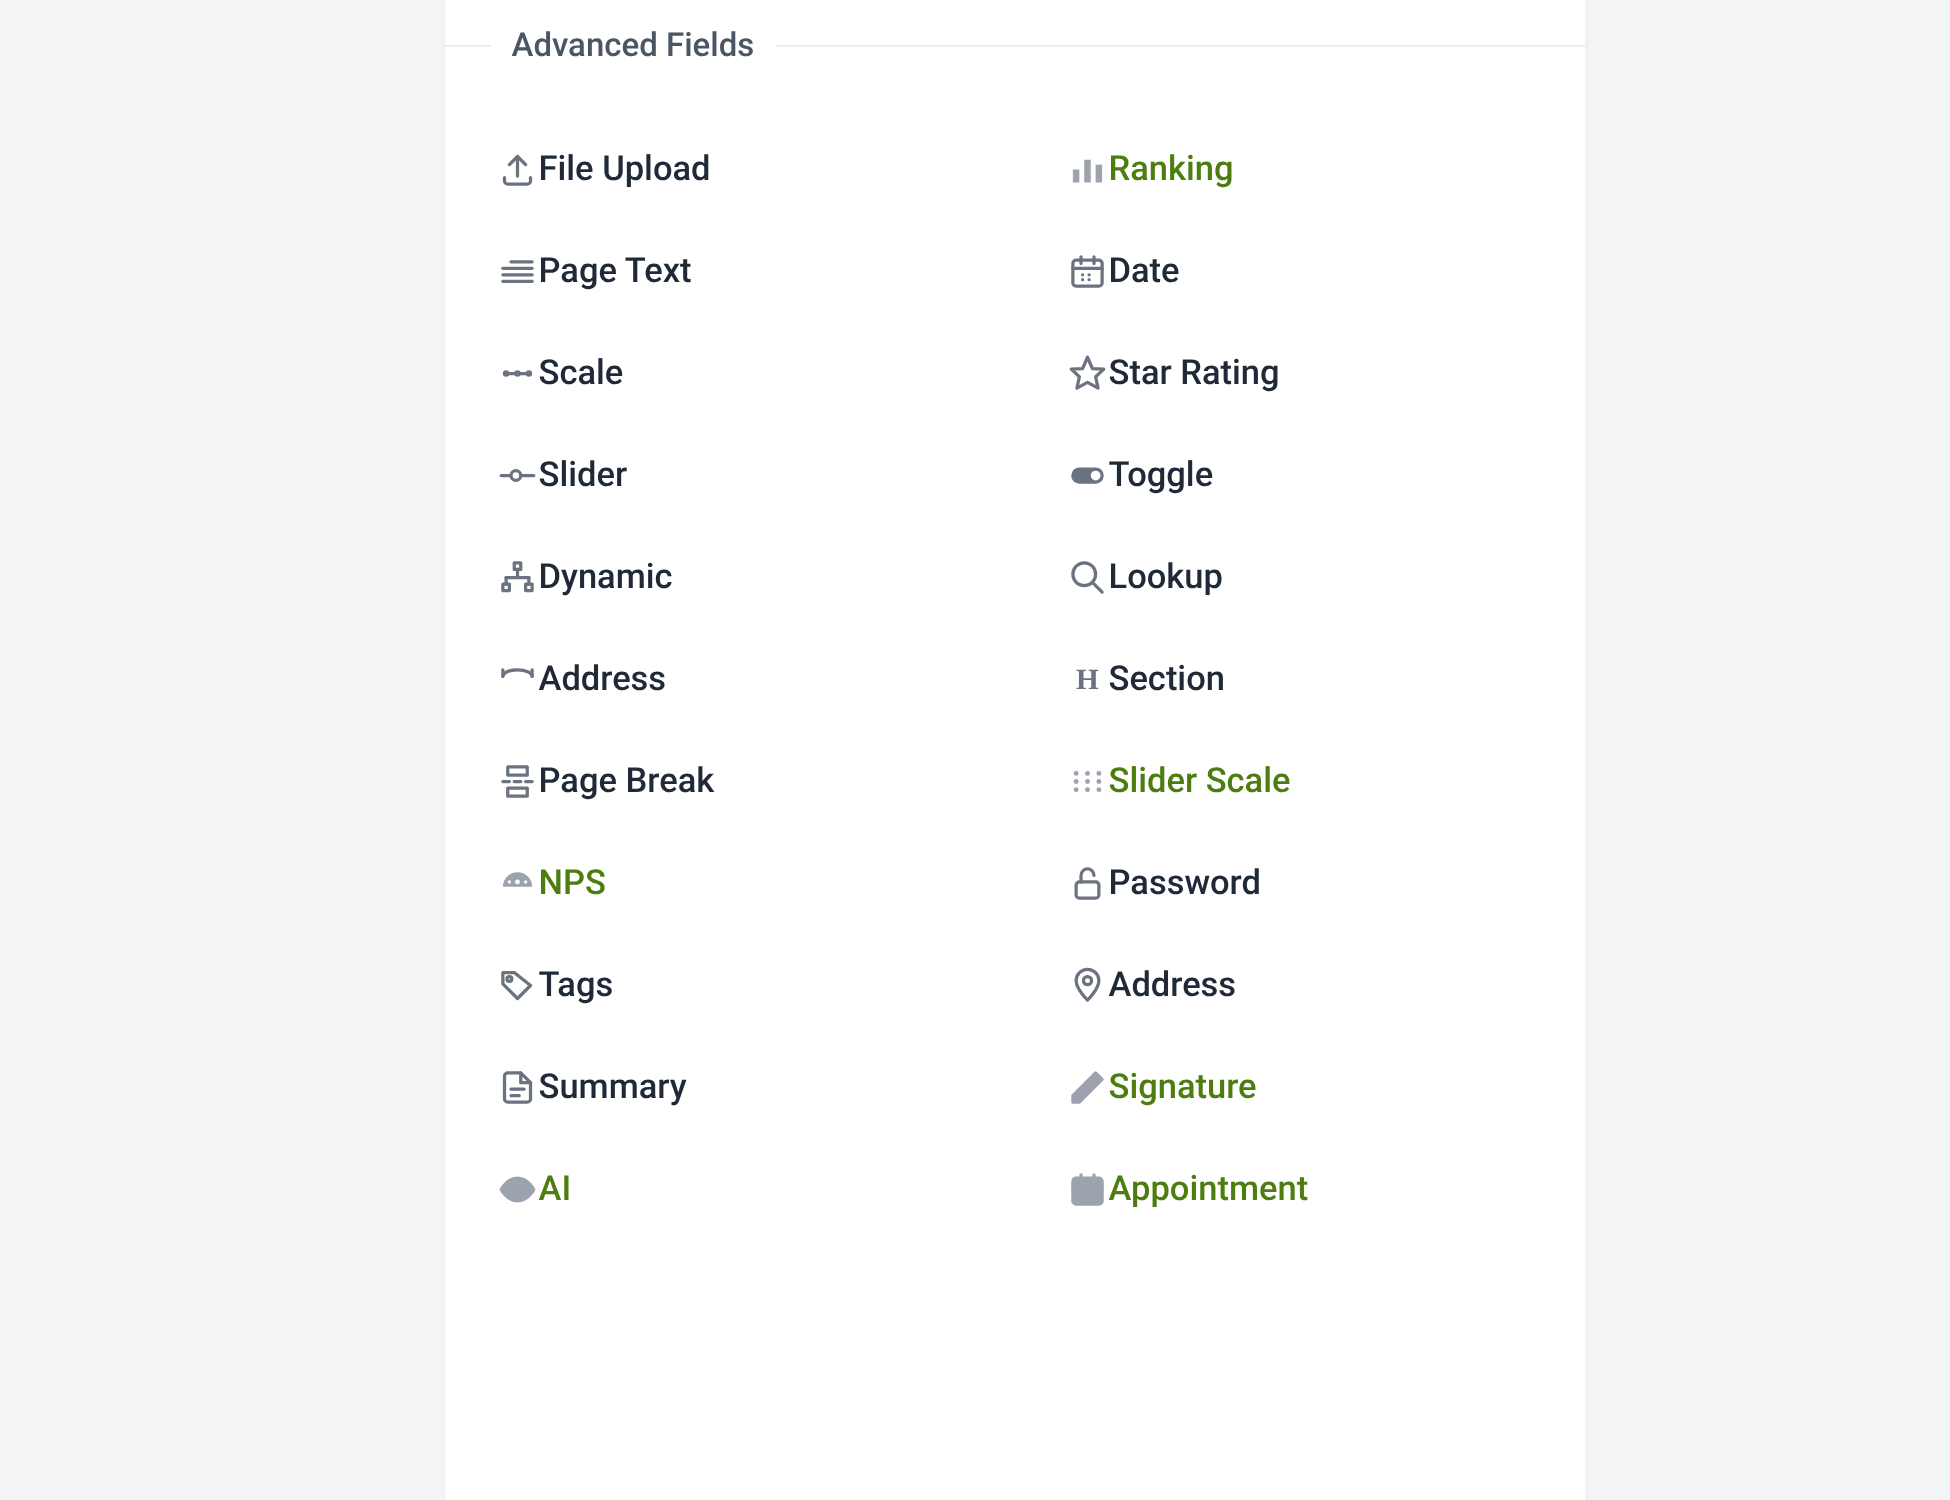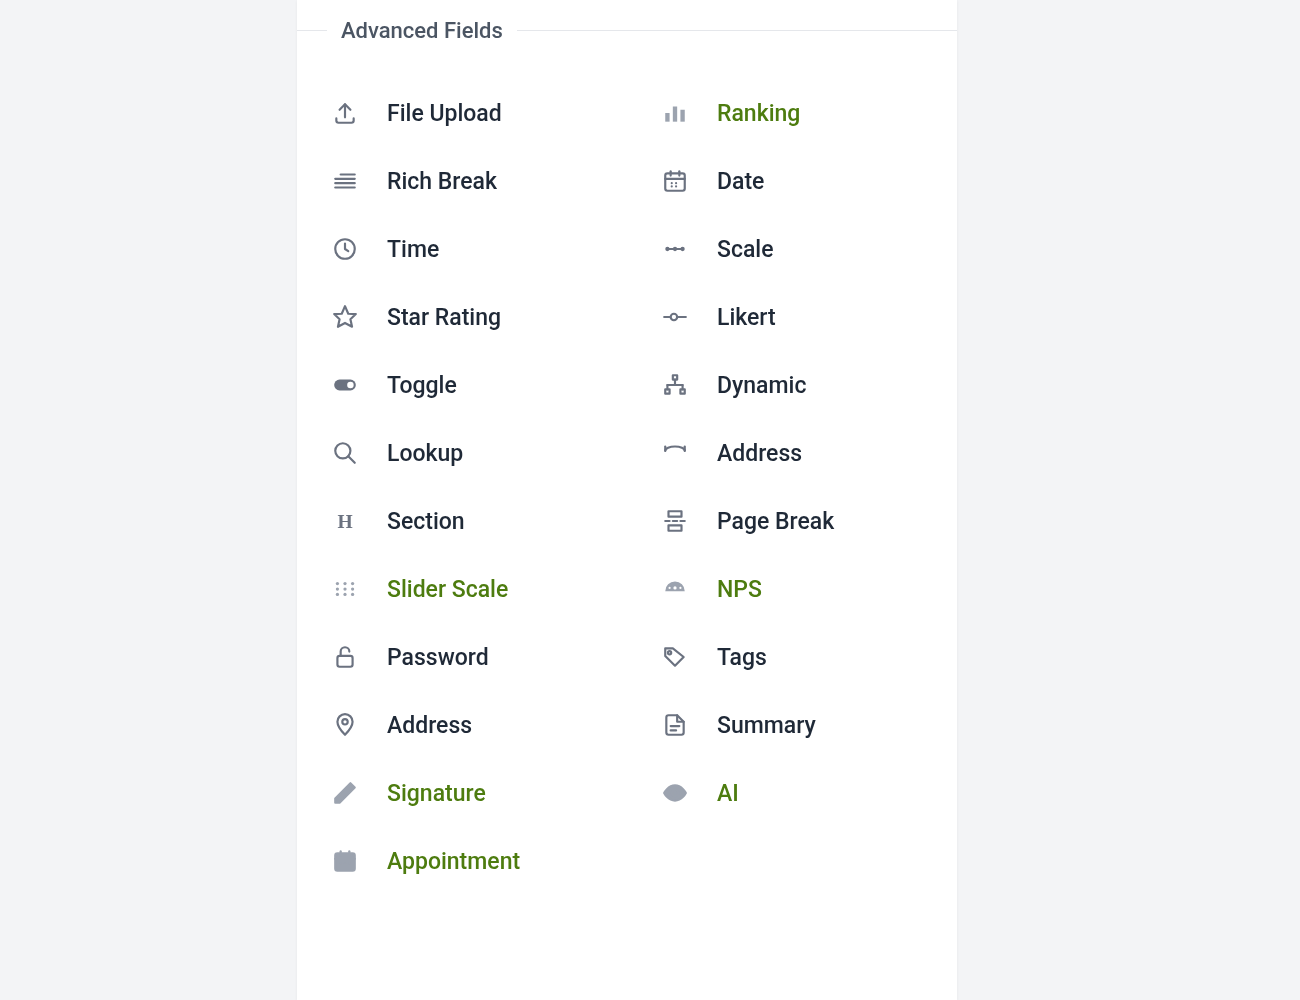--- a/index.html
+++ b/index.html
@@ -7,21 +7,21 @@
     margin: 0;
     padding: 0;
     background: #f3f4f6;
     font-family: -apple-system, BlinkMacSystemFont, "Segoe UI", Roboto, sans-serif;
     width: 1300px;
     height: 1000px;
     overflow: hidden;
   }
   .panel {
     background: #ffffff;
-    width: 660px;
+    width: 760px;
     margin-left: 297px;
     height: 1000px;
     box-shadow: 0 1px 3px rgba(0,0,0,0.06);
     padding: 0;
     position: relative;
   }
   .section-header {
     display: flex;
     align-items: center;
     padding: 18px 0 18px 0;
@@ -40,22 +40,22 @@
   }
   .grid {
     display: grid;
     grid-template-columns: 1fr 1fr;
     column-gap: 0;
     row-gap: 0;
     padding: 18px 0 0 0;
   }
   .field-item {
     display: flex;
-    align-items: center;
-    gap: 28px;
+    align-items: flex-start;
+    gap: 0;
     padding: 20px 0 20px 34px;
     cursor: pointer;
     font-size: 23px;
     font-weight: 500;
     color: #1f2937;
   }
   .field-item.disabled {
     color: #4d7c0f;
     cursor: default;
   }
@@ -118,48 +118,39 @@
 
     <div class="field-item">
       <span class="icon">
         <svg viewBox="0 0 24 24">
             <line x1="8" y1="6" x2="21" y2="6"></line>
             <line x1="3" y1="10" x2="21" y2="10"></line>
             <line x1="3" y1="14" x2="21" y2="14"></line>
             <line x1="3" y1="18" x2="21" y2="18"></line>
           </svg>
       </span>
-      <span>Rich Break</span>
+      <span>Page Text</span>
     </div>
 
     <div class="field-item">
       <span class="icon">
         <svg viewBox="0 0 24 24">
             <rect x="3" y="5" width="18" height="16" rx="2"></rect>
             <line x1="3" y1="10" x2="21" y2="10"></line>
             <line x1="8" y1="3" x2="8" y2="7"></line>
             <line x1="16" y1="3" x2="16" y2="7"></line>
             <line x1="9" y1="14" x2="9" y2="14"></line>
             <line x1="13" y1="14" x2="13" y2="14"></line>
             <line x1="9" y1="17" x2="9" y2="17"></line>
             <line x1="13" y1="17" x2="13" y2="17"></line>
           </svg>
       </span>
       <span>Date</span>
     </div>
 
-    <div class="field-item">
-      <span class="icon">
-        <svg viewBox="0 0 24 24">
-            <circle cx="12" cy="12" r="9"></circle>
-            <path d="M12 7v5l3 2"></path>
-          </svg>
-      </span>
-      <span>Time</span>
-    </div>
 
     <div class="field-item">
       <span class="icon fill">
         <svg viewBox="0 0 24 24">
             <circle cx="5" cy="12" r="2"></circle>
             <circle cx="12" cy="12" r="2"></circle>
             <circle cx="19" cy="12" r="2"></circle>
             <line x1="5" y1="12" x2="19" y2="12" stroke="#6b7280" stroke-width="2"></line>
           </svg>
       </span>
@@ -176,21 +167,21 @@
     </div>
 
     <div class="field-item">
       <span class="icon">
         <svg viewBox="0 0 24 24">
             <line x1="2" y1="12" x2="7" y2="12"></line>
             <circle cx="11" cy="12" r="3"></circle>
             <line x1="15" y1="12" x2="22" y2="12"></line>
           </svg>
       </span>
-      <span>Likert</span>
+      <span>Slider</span>
     </div>
 
     <div class="field-item">
       <span class="icon fill">
         <svg viewBox="0 0 24 24">
             <rect x="2" y="7" width="20" height="10" rx="5" fill="#6b7280"></rect>
             <circle cx="17" cy="12" r="3" fill="#fff"></circle>
           </svg>
       </span>
       <span>Toggle</span>

